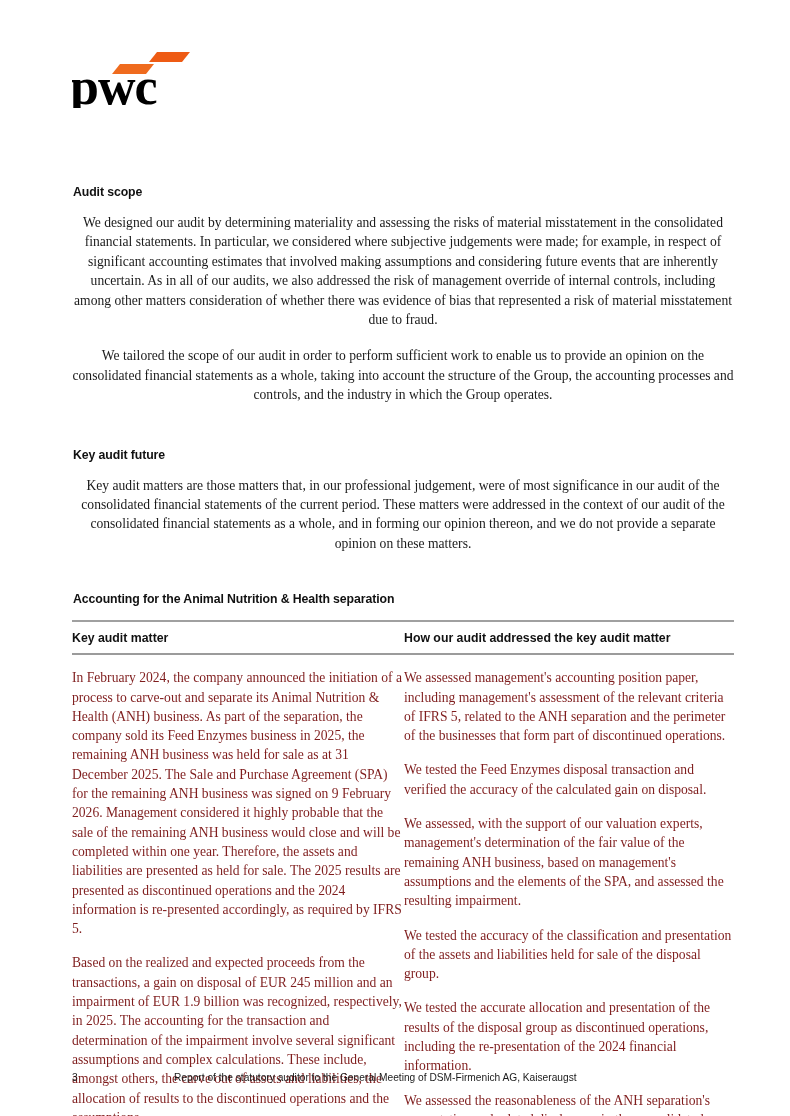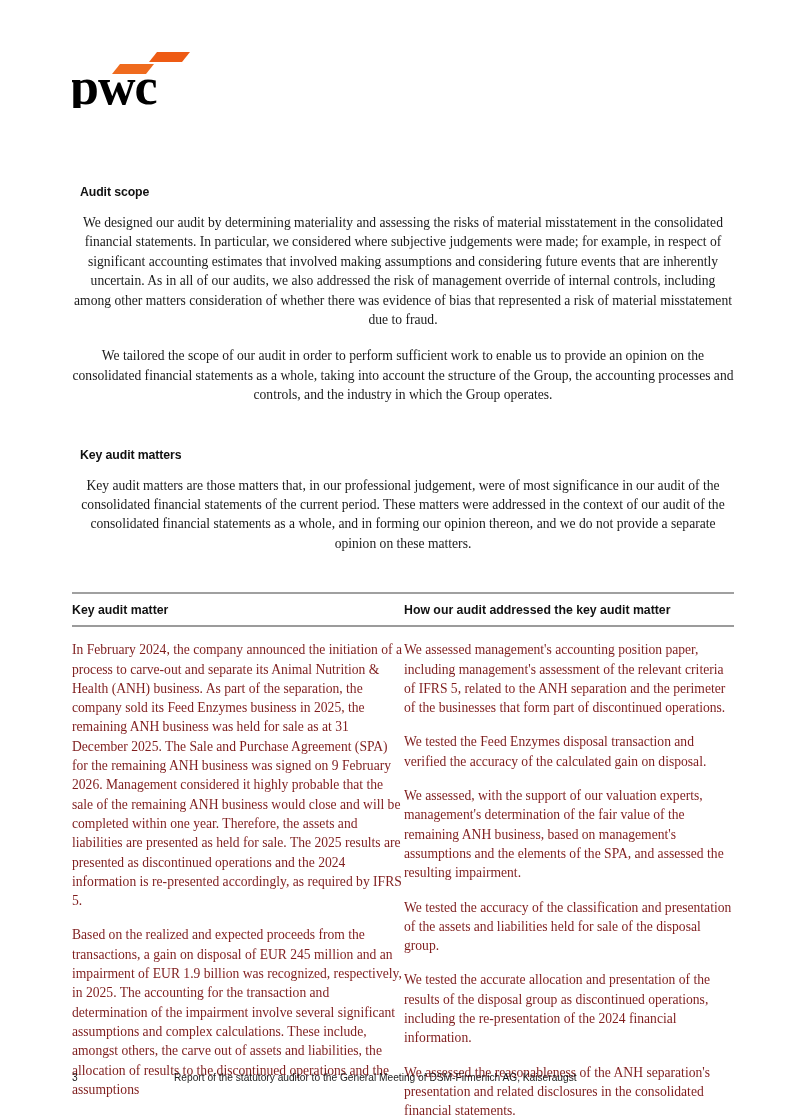--- a/index.html
+++ b/index.html
@@ -38,21 +38,21 @@
     left: 72px;
     top: 185px;
     width: 662px;
   }
 
   h2.section-heading {
     font-family: "Liberation Sans", sans-serif;
     font-size: 12.3px;
     font-weight: bold;
     color: #111111;
-    margin: 0 0 14px 8px;
+    margin: 0 0 14px 1px;
     letter-spacing: -0.1px;
   }
 
   p.body-text {
     font-family: "Liberation Serif", serif;
     font-size: 13.6px;
     line-height: 19.4px;
     margin: 0 0 17px 0;
     color: #1a1a1a;
     text-align: center;
@@ -135,25 +135,26 @@
   </div>
 
   <div class="content">
 
     <h2 class="section-heading">Audit scope</h2>
     <p class="body-text">We designed our audit by determining materiality and assessing the risks of material misstatement in the consolidated financial statements. In particular, we considered where subjective judgements were made; for example, in respect of significant accounting estimates that involved making assumptions and considering future events that are inherently uncertain. As in all of our audits, we also addressed the risk of management override of internal controls, including among other matters consideration of whether there was evidence of bias that represented a risk of material misstatement due to fraud.</p>
     <p class="body-text">We tailored the scope of our audit in order to perform sufficient work to enable us to provide an opinion on the consolidated financial statements as a whole, taking into account the structure of the Group, the accounting processes and controls, and the industry in which the Group operates.</p>
 
     <div class="block-gap-1"></div>
 
-    <h2 class="section-heading">Key audit matters</h2>
+    <h2 class="section-heading">Key audit future</h2>
     <p class="body-text">Key audit matters are those matters that, in our professional judgement, were of most significance in our audit of the consolidated financial statements of the current period. These matters were addressed in the context of our audit of the consolidated financial statements as a whole, and in forming our opinion thereon, and we do not provide a separate opinion on these matters.</p>
 
     <div class="block-gap-2"></div>
 
+    <h2 class="section-heading">Accounting for the Animal Nutrition &amp; Health separation</h2>
 
     <div class="kam-table">
       <div class="rule"></div>
 
       <div class="kam-head">
         <div class="col col-left">Key audit matter</div>
         <div class="col col-right">How our audit addressed the key audit matter</div>
       </div>
 
       <div class="rule thin"></div>

